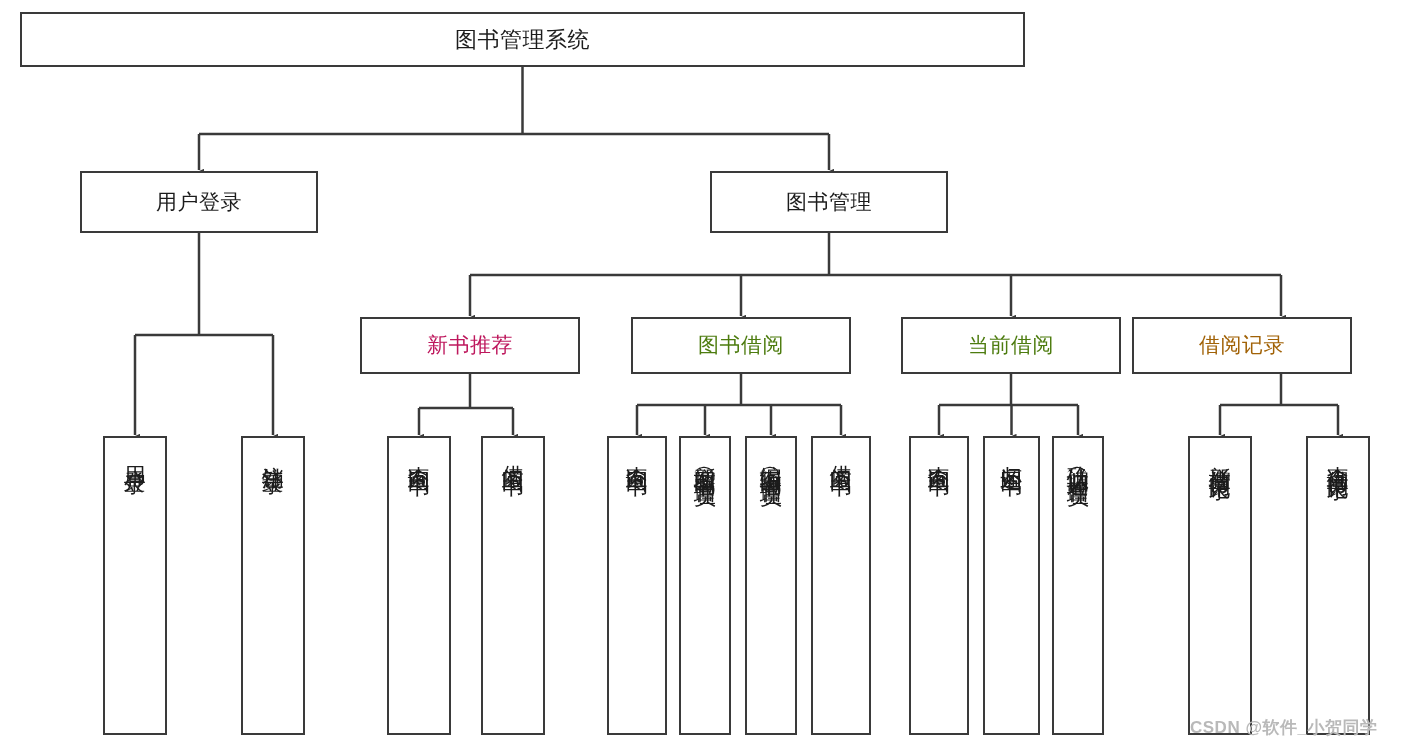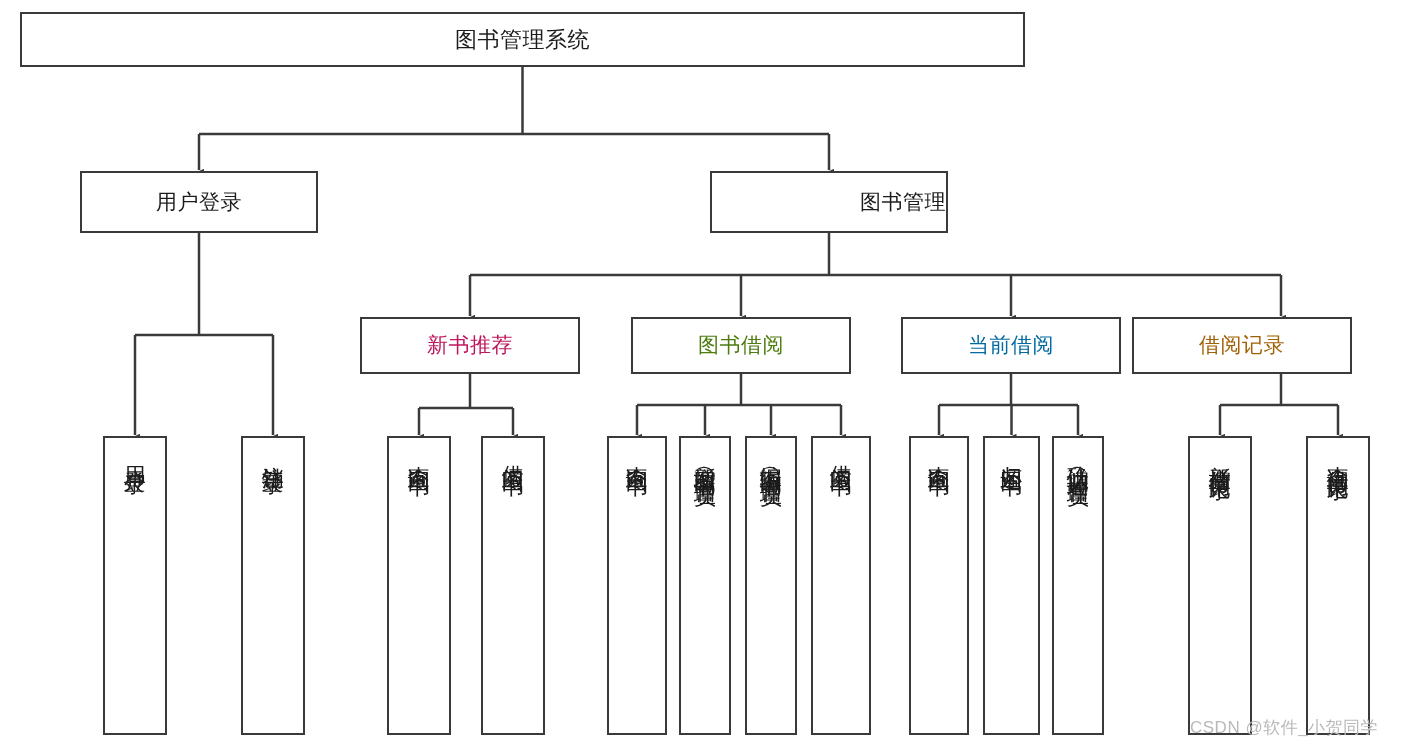--- a/index.html
+++ b/index.html
@@ -60,20 +60,21 @@
   .node.root .node-label {
     font-size: 22px;
   }
   #watermark {
     position: absolute;
     color: #b9b9b9;
     font-size: 17px;
     white-space: nowrap;
     z-index: 5;
     letter-spacing: 0.5px;
+    font-weight: bold;
   }
 </style>
 </head>
 <body>
 
 <div id="canvas" style="background: rgb(255, 255, 255);">
   <svg id="edges" viewBox="0 0 1405 747" width="1405" height="747" xmlns="http://www.w3.org/2000/svg">
     <defs>
       <marker id="arrowhead" markerWidth="9" markerHeight="10" refX="1.2" refY="5" orient="auto" markerUnits="userSpaceOnUse">
         <polygon points="0,0 9,0 4.5,10" fill="#3a3a3a"></polygon>
@@ -116,30 +117,30 @@
       </g>
   </svg>
 
   <div id="node-layer">
       <div class="node horizontal root" style="left: 20px; top: 12px; width: 1005px; height: 55px; border-color: rgb(58, 58, 58); color: rgb(28, 28, 28);">
         <span class="node-label">图书管理系统</span>
       </div>
       <div class="node horizontal" style="left: 80px; top: 171px; width: 238px; height: 62px; border-color: rgb(58, 58, 58); color: rgb(28, 28, 28);">
         <span class="node-label">用户登录</span>
       </div>
-      <div class="node horizontal" style="left: 710px; top: 171px; width: 238px; height: 62px; border-color: rgb(58, 58, 58); color: rgb(28, 28, 28); justify-content: flex-end;">
+      <div class="node horizontal" style="left: 710px; top: 171px; width: 238px; height: 62px; border-color: rgb(58, 58, 58); color: rgb(28, 28, 28);">
         <span class="node-label">图书管理</span>
       </div>
       <div class="node horizontal" style="left: 360px; top: 317px; width: 220px; height: 57px; border-color: rgb(58, 58, 58); color: #be185d;">
         <span class="node-label">新书推荐</span>
       </div>
       <div class="node horizontal" style="left: 631px; top: 317px; width: 220px; height: 57px; border-color: rgb(58, 58, 58); color: #4d7c0f;">
         <span class="node-label">图书借阅</span>
       </div>
-      <div class="node horizontal" style="left: 901px; top: 317px; width: 220px; height: 57px; border-color: rgb(58, 58, 58); color: #0369a1;">
+      <div class="node horizontal" style="left: 901px; top: 317px; width: 220px; height: 57px; border-color: rgb(58, 58, 58); color: #4d7c0f;">
         <span class="node-label">当前借阅</span>
       </div>
       <div class="node horizontal" style="left: 1132px; top: 317px; width: 220px; height: 57px; border-color: rgb(58, 58, 58); color: #a16207;">
         <span class="node-label">借阅记录</span>
       </div>
       <div class="node vertical" style="left: 103px; top: 436px; width: 64px; height: 299px; border-color: rgb(58, 58, 58); color: rgb(28, 28, 28);">
         <span class="node-label">用户登录</span>
       </div>
       <div class="node vertical" style="left: 241px; top: 436px; width: 64px; height: 299px; border-color: rgb(58, 58, 58); color: rgb(28, 28, 28);">
         <span class="node-label">注销登录</span>

